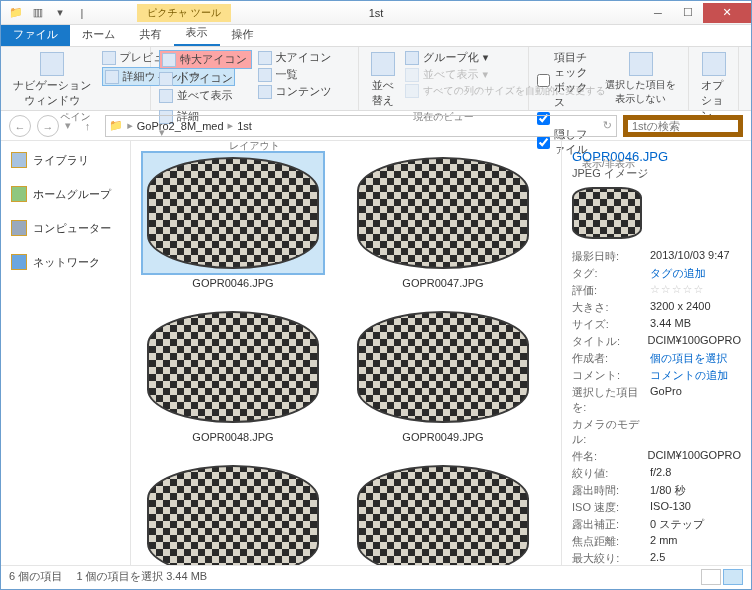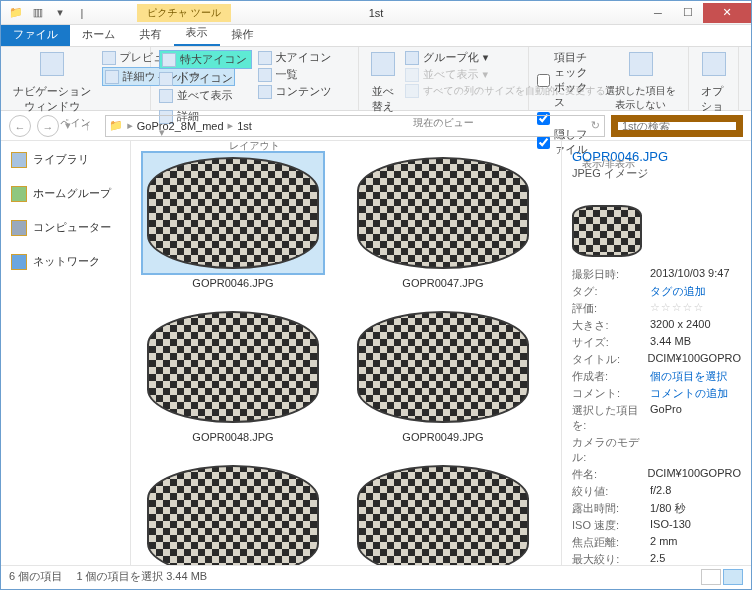--- a/index.html
+++ b/index.html
@@ -12,45 +12,45 @@
 .win-btn{width:30px;height:20px;display:flex;align-items:center;justify-content:center;color:#555;cursor:pointer}
 .win-close{background:#c75050;color:#fff;width:48px}
 .ctx-tab{background:#fce08c;padding:2px 10px;margin-left:40px;color:#7a5b00;font-size:10px}
 .ribbon-tabs{height:22px;display:flex;align-items:flex-end;background:#fff;border-bottom:1px solid #ddd}
 .rt{padding:4px 12px;cursor:pointer;color:#444}
 .rt.file{background:#1979ca;color:#fff}
 .ribbon{height:64px;background:#f5f6f7;border-bottom:1px solid #ddd;display:flex}
 .grp{border-right:1px solid #e2e2e2;padding:3px 8px;display:flex;flex-direction:column;justify-content:space-between}
 .grp-body{display:flex;gap:6px;align-items:flex-start;flex:1}
 .grp-label{text-align:center;color:#7a7a7a;font-size:10px}
-.bigbtn{display:flex;flex-direction:column;align-items:center;gap:8px;padding:2px 4px;cursor:pointer;color:#444}
+.bigbtn{display:flex;flex-direction:column;align-items:center;gap:2px;padding:2px 4px;cursor:pointer;color:#444}
 .bigbtn .ic{width:24px;height:24px;background:#dce8f6;border:1px solid #a8c3e0}
 .smallrows{display:flex;flex-direction:column;gap:2px}
 .sr{display:flex;align-items:center;gap:4px;cursor:pointer;color:#444;white-space:nowrap}
 .sr .ic{width:14px;height:14px;background:#dce8f6;border:1px solid #a8c3e0}
 .chk{display:flex;align-items:center;gap:4px;color:#444}
 .addr{height:30px;display:flex;align-items:center;gap:6px;padding:0 8px;border-bottom:1px solid #e5e5e5}
 .navbtn{width:22px;height:22px;border-radius:50%;border:1px solid #c5c5c5;display:flex;align-items:center;justify-content:center;color:#888;cursor:pointer}
 .crumb{flex:1;height:22px;border:1px solid #c9c9c9;display:flex;align-items:center;padding:0 4px;gap:4px;color:#333}
 .crumb span{cursor:pointer}
 .sep{color:#999}
-.search{width:132px;height:22px;border:7px solid #a16207;padding:0 4px;color:#999}
+.search{width:120px;height:22px;border:5px solid #a16207;padding:0 4px;color:#999}
 .main{display:flex;height:424px}
 .nav{width:130px;border-right:1px solid #e5e5e5;padding:8px 4px}
-.nav-item{display:flex;align-items:flex-start;gap:6px;padding:3px 6px;cursor:pointer;color:#333}
+.nav-item{display:flex;align-items:center;gap:6px;padding:3px 6px;cursor:pointer;color:#333}
 .nav-item .ic{width:16px;height:16px;background:#f4d06a;border:1px solid #d0a030}
 .content{flex:1;overflow:auto;padding:12px;display:flex;flex-wrap:wrap;gap:18px 30px;align-content:flex-start}
 .thumb{width:180px;display:flex;flex-direction:column;align-items:center;gap:4px}
 .thumb.sel .imgbox{outline:2px solid #7db7e8;background:#cde6f7}
 .imgbox{width:180px;height:120px;padding:4px;display:flex;align-items:center;justify-content:center}
 .checker{width:100%;height:100%;background:repeating-conic-gradient(#2a2a2a 0 25%,#d8d4c8 0 50%) 50%/14px 14px;border-radius:50%/30%;border:2px solid #3a3a3a}
 .fname{color:#333;font-size:11px}
 .details{width:190px;border-left:1px solid #e5e5e5;padding:8px 10px;overflow:auto}
 .d-title{color:#0066cc;font-size:13px;margin-bottom:2px}
-.d-sub{color:#555;margin-bottom:24px}
+.d-sub{color:#555;margin-bottom:6px}
 .d-thumb{width:70px;height:52px;margin-bottom:10px}
 .d-thumb .checker{border-radius:30%/20%}
 .d-row{display:flex;margin-bottom:2px}
 .d-k{width:78px;color:#6a6a6a}
 .d-v{color:#333;flex:1}
 .d-v.link{color:#0066cc}
 .status{height:22px;border-top:1px solid #e5e5e5;display:flex;align-items:center;padding:0 8px;gap:14px;color:#555}
 .status .right{margin-left:auto;display:flex;gap:2px}
 .vw{width:20px;height:16px;border:1px solid #c9c9c9;cursor:pointer}
 .vw.act{background:#cde6f7;border-color:#7db7e8}
@@ -100,21 +100,21 @@
             <div class="ic"></div>
             <span>詳細ウィンドウ</span>
           </div>
       </div>
     </div>
     <div class="grp-label">ペイン</div>
   </div>
   <div class="grp" style="width:208px">
     <div class="grp-body" style="flex-wrap:wrap">
       <div class="smallrows" style="flex:1">
-        <div class="sr" style="background:#5eead4;border:1px solid #7db7e8;padding:1px 2px">
+        <div class="sr" style="background:#fca5a5;border:1px solid #7db7e8;padding:1px 2px">
             <div class="ic"></div>
             <span>特大アイコン</span>
           </div>
         <div class="sr">
             <div class="ic"></div>
             <span>小アイコン</span>
           </div>
         <div class="sr">
             <div class="ic"></div>
             <span>並べて表示</span>
@@ -328,20 +328,24 @@
         </div>
         <div class="d-row">
           <div class="d-k">露出時間:</div>
           <div class="d-v">1/80 秒</div>
         </div>
         <div class="d-row">
           <div class="d-k">ISO 速度:</div>
           <div class="d-v">ISO-130</div>
         </div>
         <div class="d-row">
+          <div class="d-k">露出補正:</div>
+          <div class="d-v">0 ステップ</div>
+        </div>
+        <div class="d-row">
           <div class="d-k">焦点距離:</div>
           <div class="d-v">2 mm</div>
         </div>
         <div class="d-row">
           <div class="d-k">最大絞り:</div>
           <div class="d-v">2.5</div>
         </div>
       </div>
   </div>
 </div>

